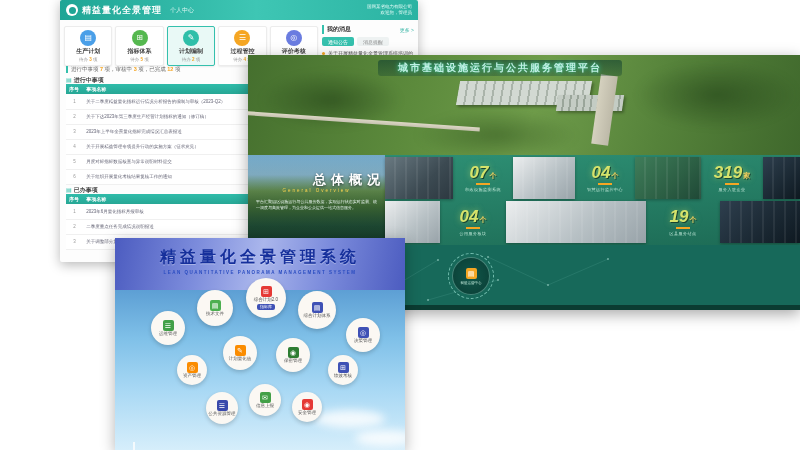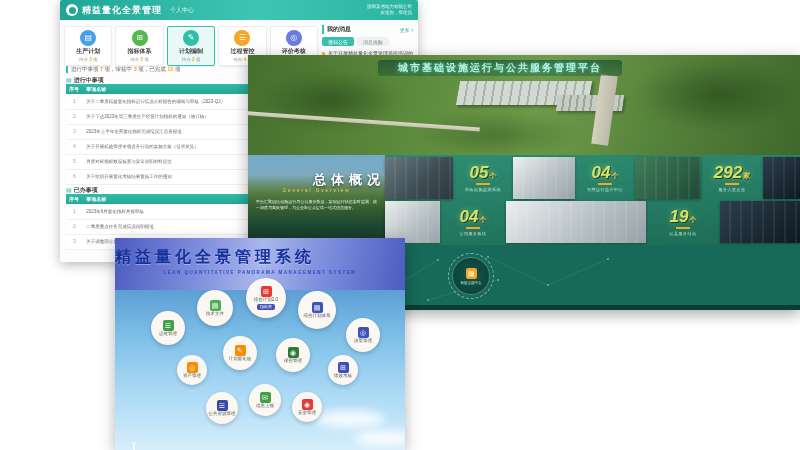--- a/index.html
+++ b/index.html
@@ -122,21 +122,21 @@
         linear-gradient(rgba(55,63,70,.35),rgba(40,48,54,.5));}
   .morebox span{position:absolute;left:0;top:15px;width:100%;text-align:center;color:#fff;
         font-size:12px;font-weight:bold;letter-spacing:3px;text-shadow:0 1px 3px rgba(0,0,0,.7);}
   .morebox .hand{position:absolute;left:46%;top:28px;color:#fff;font-size:12px;text-shadow:0 1px 2px rgba(0,0,0,.7);}
 
   
   #poster{position:absolute;left:115px;top:238px;width:290px;height:212px;
         box-shadow:0 4px 14px rgba(0,0,0,.3);overflow:hidden;}
   .pband{position:absolute;left:0;top:0;width:290px;height:52px;
         background:linear-gradient(100deg,#4c5cc0,#7c8cdc 28%,#aab6ec 50%,#7c8cdc 72%,#4c5cc0);}
-  .ptitle{position:absolute;left:0;top:9px;width:100%;color:#16309c;
+  .ptitle{position:absolute;left:0;top:9px;width:100%;text-align:center;color:#16309c;
         font-size:16px;font-weight:bold;letter-spacing:4px;text-shadow:0 1px 0 rgba(255,255,255,.35);}
   .psub{position:absolute;left:0;top:32px;width:100%;text-align:center;color:#2a4cc0;
         font-size:4.5px;letter-spacing:1.5px;font-weight:bold;}
   .sky{position:absolute;left:0;top:52px;width:290px;height:160px;
         background:linear-gradient(180deg,#5d9fd4 0%,#7fc0e8 30%,#a8d8f4 62%,#d6eefb 100%);}
   .cloud{position:absolute;background:#fff;border-radius:50%;filter:blur(4px);opacity:.8;}
   .c1{left:200px;top:120px;width:70px;height:18px;}
   .c2{left:240px;top:140px;width:60px;height:16px;}
   .turb{position:absolute;}
   .pole{width:1.5px;height:28px;background:#eef6fb;margin:0 auto;}
@@ -392,33 +392,33 @@
         <div class="ph pb" style="left: 137px; top: 146px; width: 55px; height: 42px;"></div>
 
         <div class="ph pb" style="left: 258px; top: 146px; width: 140px; height: 42px;"></div>
 
         <div class="ph pd" style="left: 472px; top: 146px; width: 80px; height: 42px;"></div>
       </div>
 
     <div>
 
         <div class="stat" style="left: 207px; top: 102px; width: 56px;">
-          <div class="num"><i>05</i><b>个</b></div>
+          <div class="num"><i>07</i><b>个</b></div>
           <div class="bar"></div>
           <div class="lbl">市政设施监测系统</div>
         </div>
 
         <div class="stat" style="left: 329px; top: 102px; width: 56px;">
           <div class="num"><i>04</i><b>个</b></div>
           <div class="bar"></div>
           <div class="lbl">智慧运行监控中心</div>
         </div>
 
         <div class="stat" style="left: 455px; top: 102px; width: 58px;">
-          <div class="num"><i>292</i><b>家</b></div>
+          <div class="num"><i>319</i><b>家</b></div>
           <div class="bar"></div>
           <div class="lbl">服务入驻企业</div>
         </div>
 
         <div class="stat" style="left: 194px; top: 146px; width: 62px;">
           <div class="num"><i>04</i><b>个</b></div>
           <div class="bar"></div>
           <div class="lbl">公用服务板块</div>
         </div>
 

